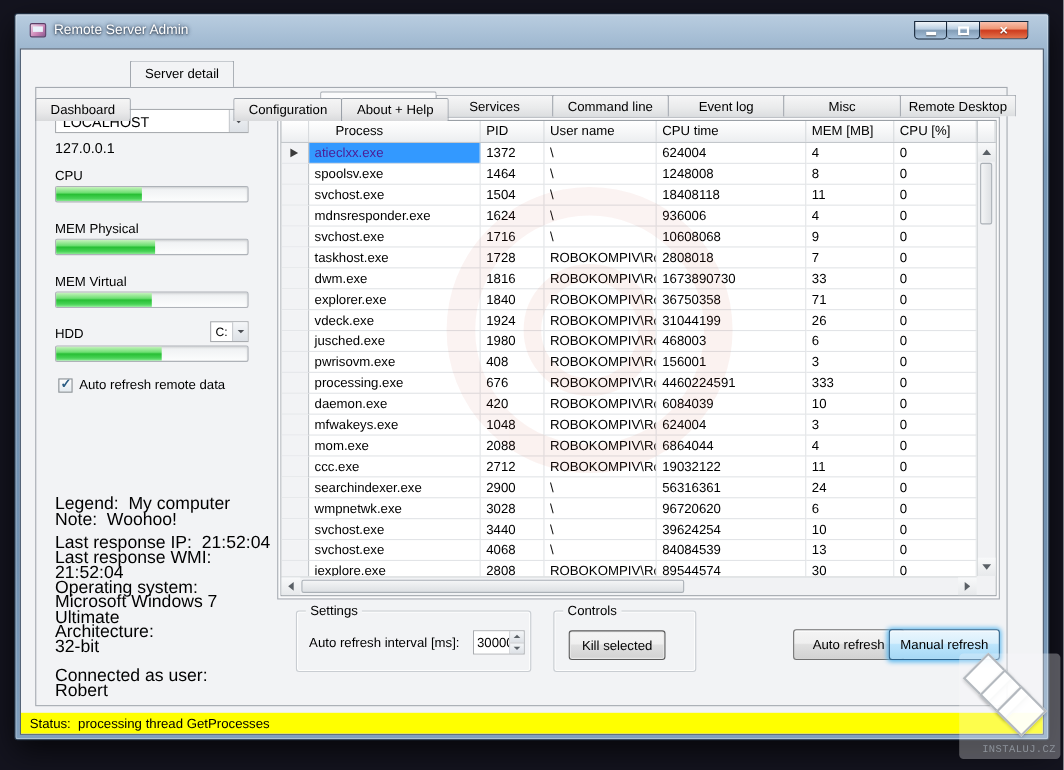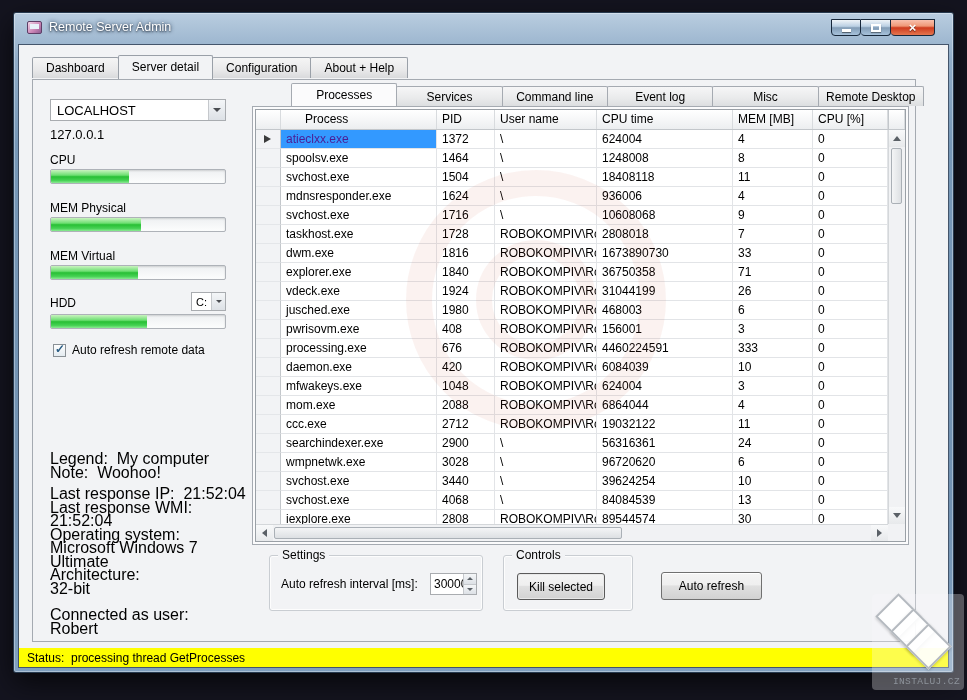--- a/index.html
+++ b/index.html
@@ -25,21 +25,21 @@
   .glyph-max { width:10px; height:8px; border:2px solid #fff; box-shadow:0 1px 1px rgba(0,0,0,.4); }
   .glyph-close { color:#fff; font-size:13px; font-weight:bold; line-height:1; text-shadow:0 1px 1px rgba(0,0,0,.5); }
 
   
   .client { position:absolute; left:4px; right:4px; top:31px; bottom:4px; background:#f2f3f5; border:1px solid #44556b; overflow:hidden; }
   .statusbar { position:absolute; left:0; right:0; bottom:0; height:19px; background:#ffff00; display:flex; align-items:center; padding-left:8px; font-size:12px; color:#000; white-space:pre-wrap; }
 
   
   .main-tabs { position:absolute; left:13px; top:12px; display:flex; z-index:5; }
   .mtab { height:21px; line-height:21px; padding:0 13px; font-size:12px; color:#000;
-    background:linear-gradient(#f5f5f5,#e9e9ea 60%,#d9dadc); border:1px solid #9aa0a8; border-bottom:none; border-radius:2px 2px 0 0; margin-right:-1px; }
+    background:linear-gradient(#f5f5f5,#e9e9ea 60%,#d9dadc); border:1px solid #9aa0a8; border-bottom:none; border-radius:2px 2px 0 0; margin-right:-1px;margin-top:32px; }
   .mtab.active { background:#f2f3f5; height:24px; margin-top:-2px; line-height:23px; position:relative; z-index:6; }
   .tabpage { position:absolute; left:13px; top:34px; width:884px; height:563px; background:#f2f3f5; border:1px solid #a5aab1; }
 
   
   .host-combo { position:absolute; left:17px; top:19px; width:176px; height:22px; background:#fff; border:1px solid #a9acb0; display:flex; align-items:center; }
   .combo-text { flex:1; font-size:13px; padding-left:6px; overflow:hidden; white-space:nowrap; }
   .combo-btn { width:17px; height:100%; border-left:1px solid #c5c8cc; background:linear-gradient(#f4f6f8,#dde1e6); display:flex; align-items:center; justify-content:center; }
   .arrow-down { width:0; height:0; border-left:4px solid transparent; border-right:4px solid transparent; border-top:4px solid #4a4d52; }
   .host-ip { position:absolute; left:17px; top:47px; width:176px; font-size:13px; }
   .m-label { position:absolute; left:17px; font-size:12px; }
@@ -109,21 +109,21 @@
   .nud-input { flex:1; border:none; outline:none; font-size:12px; font-family:"Liberation Sans",sans-serif; padding-left:3px; width:32px; }
   .nud-spin { width:13px; border-left:1px solid #c5c8cc; display:flex; flex-direction:column; }
   .nud-btn { flex:1; background:linear-gradient(#f4f6f8,#dde1e6); display:flex; align-items:center; justify-content:center; }
   .nud-btn + .nud-btn { border-top:1px solid #c5c8cc; }
   .nud-btn .tri-up { border-left-width:3px; border-right-width:3px; border-bottom-width:3px; }
   .nud-btn .tri-down { border-left-width:3px; border-right-width:3px; border-top-width:3px; }
   .btn { font-size:12px; color:#000; text-align:center; border:1px solid #707070; border-radius:3px;
     background:linear-gradient(180deg,#f4f4f4,#efefef 45%,#e0e0e0 50%,#d2d2d2); box-shadow:inset 0 1px 0 #fff;
     display:flex; align-items:center; justify-content:center; }
   .btn-kill { position:absolute; left:13px; top:17px; width:88px; height:27px; border-color:#5a5a5a; box-shadow:inset 0 0 0 1px #e8e8e8; }
-  .btn-auto { position:absolute; left:628px; top:492px; width:101px; height:28px; }
+  .btn-auto { position:absolute; left:688px; top:492px; width:101px; height:28px; }
   .btn-manual { position:absolute; left:775px; top:492px; width:101px; height:28px; border-color:#2c628b;
     background:linear-gradient(180deg,#ebf6fd,#d8effc 45%,#bce5fc 50%,#a6d8f5); box-shadow:0 0 5px 1px #56b6ef, inset 0 1px 0 rgba(255,255,255,.85); }
 
   
   .instaluj { position:absolute; right:3px; bottom:10px; width:92px; height:96px; z-index:50; background:rgba(250,250,252,.30); border-radius:4px;font-family:Liberation Mono, monospace; }
   .diamond { position:absolute; width:33px; height:33px; background:rgba(255,255,255,.92); border:2px solid #b4b9bf; transform:rotate(45deg); box-shadow:1px 1px 3px rgba(0,0,0,.18); }
   .d1 { left:10px; top:6px; } .d2 { left:25px; top:21px; } .d3 { left:40px; top:36px; }
   .instaluj-text { position:absolute; right:4px; bottom:3px; font-size:9.5px; color:#8d939b; letter-spacing:.4px; }
 </style>
 </head>
@@ -468,20 +468,21 @@
             </div>
           </div>
         </div>
 
         <div class="groupbox gb-controls">
           <div class="gb-label">Controls</div>
           <div class="btn btn-kill">Kill selected</div>
         </div>
 
         <div class="btn btn-auto">Auto refresh</div>
+        <div class="btn btn-manual">Manual refresh</div>
 
       </div>
 
       <div class="statusbar">Status:  processing thread GetProcesses</div>
     </div>
   </div>
 
   <div class="instaluj">
     <div class="diamond d1"></div>
     <div class="diamond d2"></div>

